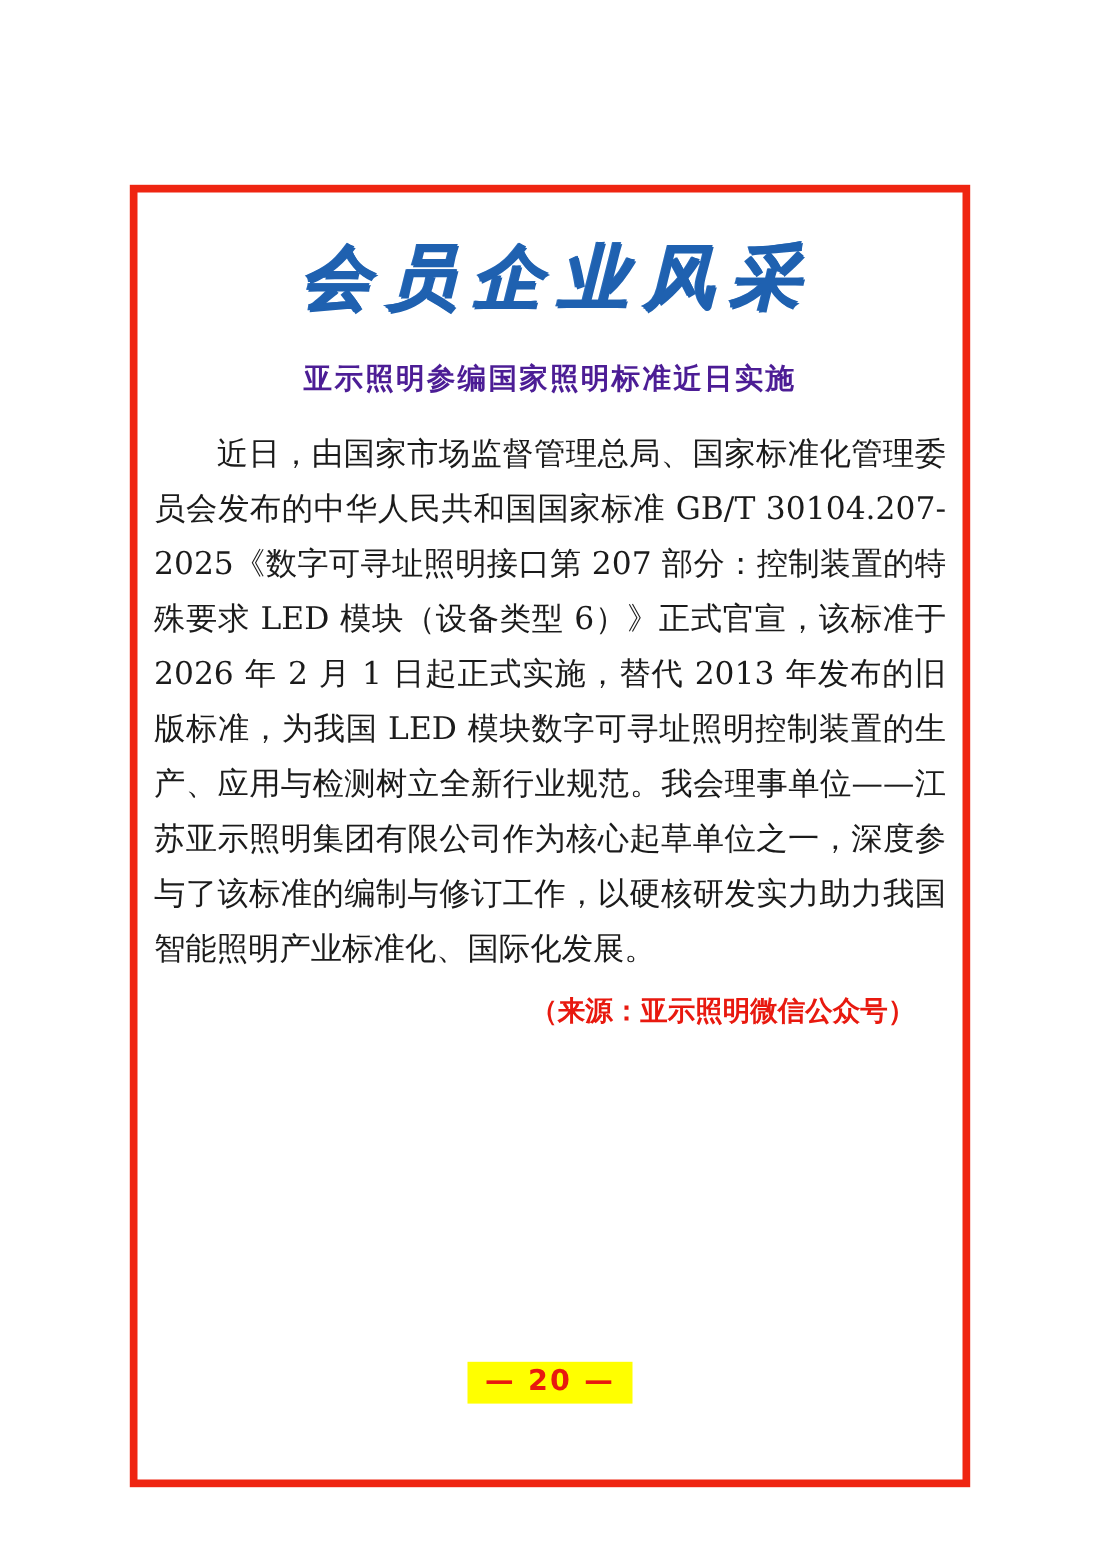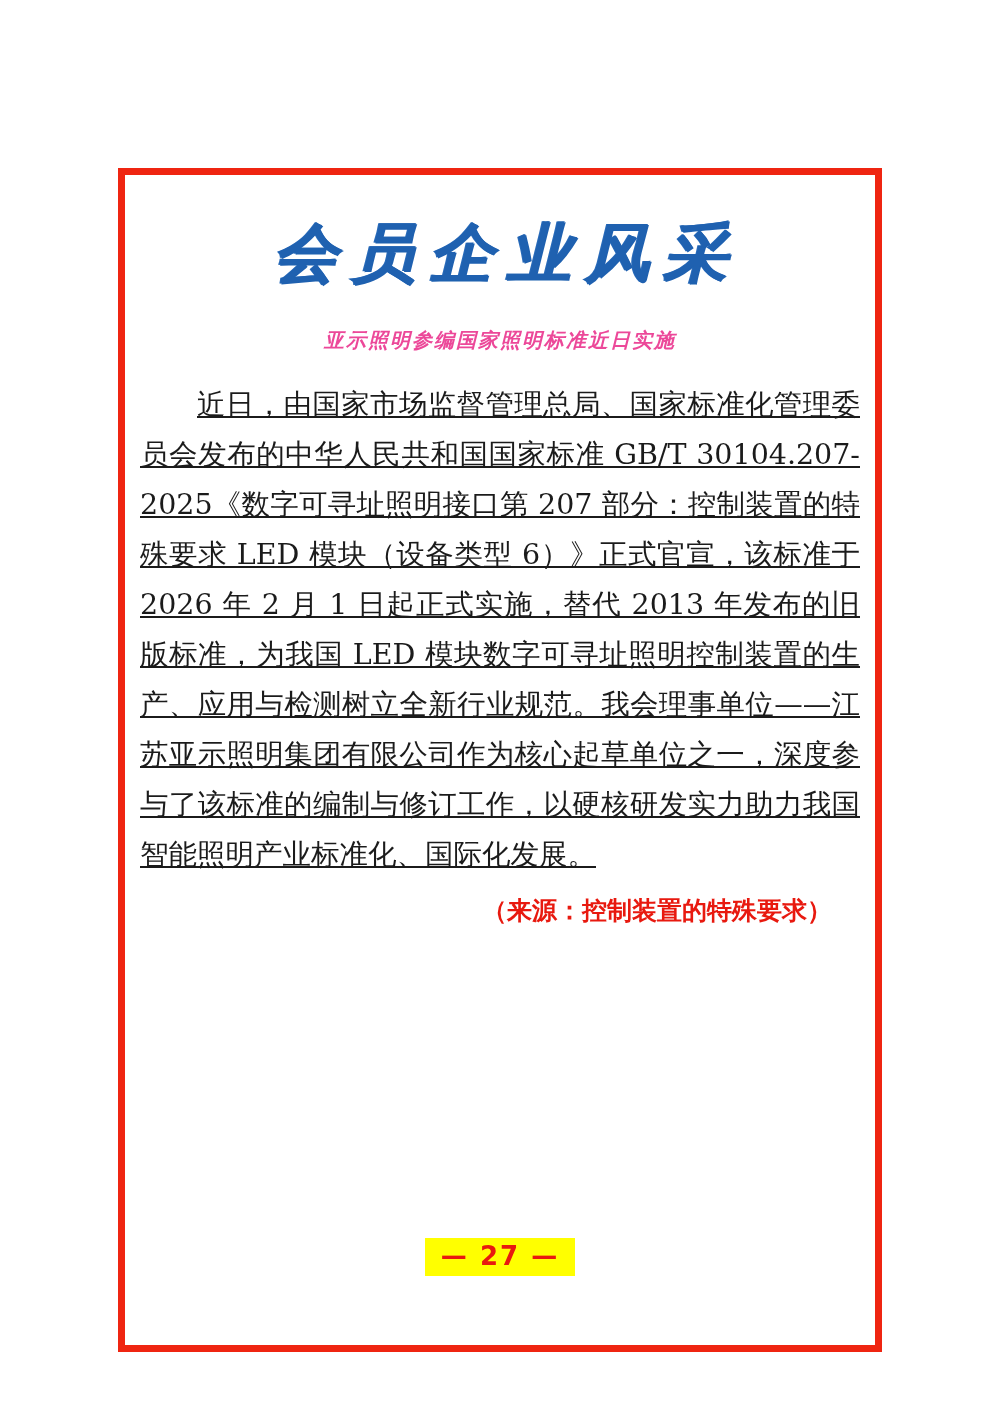--- a/index.html
+++ b/index.html
@@ -43,42 +43,40 @@
     font-size: 64px;
     letter-spacing: 14px;
     text-indent: 14px;
     line-height: 1.25;
     margin-top: 28px;
     font-style: italic;
     text-shadow: 1px 1px 0 #1f61b0, -1px 0 0 #2a6cbb;
   }
   .article-title {
     text-align: center;
-    color: #ec4899;
+    color: #4c1d95;
     font-family: "DejaVu Serif", "Liberation Serif", serif;
     font-weight: bold;
-    font-size: 20px;
+    font-size: 26px;
     letter-spacing: 2px;
     margin-top: 34px;
-    font-style: italic;
   }
   .body-text {
     margin-top: 26px;
     font-size: 28.5px;
     line-height: 50px;
     color: #1b1b1b;
     text-align: justify;
     text-justify: inter-ideograph;
     font-family: "DejaVu Serif", "Liberation Serif", serif;
     letter-spacing: 0px;
   }
   .body-text p {
     margin: 0 0 2px 0;
     text-indent: 2em;
-    text-decoration: underline;
   }
   .source-line {
     margin-top: 14px;
     text-align: right;
     padding-right: 28px;
     color: #e8190f;
     font-weight: bold;
     font-size: 25px;
     font-family: "DejaVu Serif", "Liberation Serif", serif;
   }
@@ -110,21 +108,21 @@
   <div class="content">
 
     <div class="banner-title">会员企业风采</div>
 
     <div class="article-title">亚示照明参编国家照明标准近日实施</div>
 
     <div class="body-text">
       <p>近日，由国家市场监督管理总局、国家标准化管理委员会发布的中华人民共和国国家标准 GB/T 30104.207-2025《数字可寻址照明接口第 207 部分：控制装置的特殊要求 LED 模块（设备类型 6）》正式官宣，该标准于 2026 年 2 月 1 日起正式实施，替代 2013 年发布的旧版标准，为我国 LED 模块数字可寻址照明控制装置的生产、应用与检测树立全新行业规范。我会理事单位——江苏亚示照明集团有限公司作为核心起草单位之一，深度参与了该标准的编制与修订工作，以硬核研发实力助力我国智能照明产业标准化、国际化发展。</p>
     </div>
 
-    <div class="source-line">（来源：控制装置的特殊要求）</div>
+    <div class="source-line">（来源：亚示照明微信公众号）</div>
 
   </div>
 
   <div class="page-number-wrap">
-    <span class="page-number">— 27 —</span>
+    <span class="page-number">— 20 —</span>
   </div>
 
 </div>
 
 </body></html>

